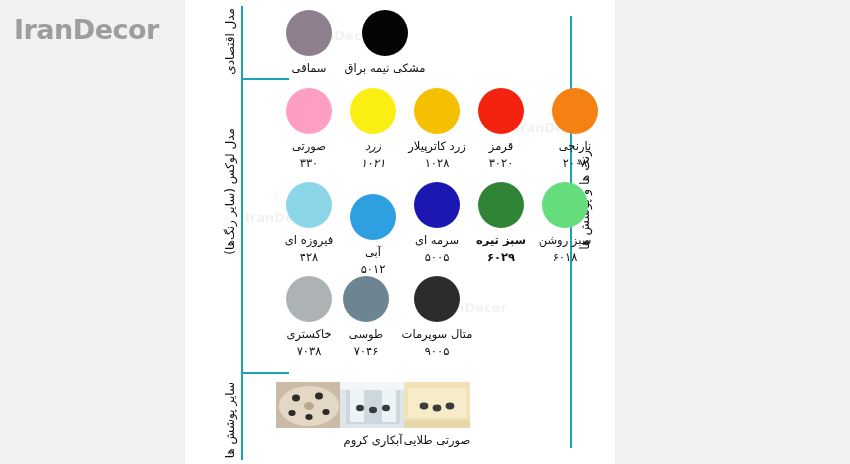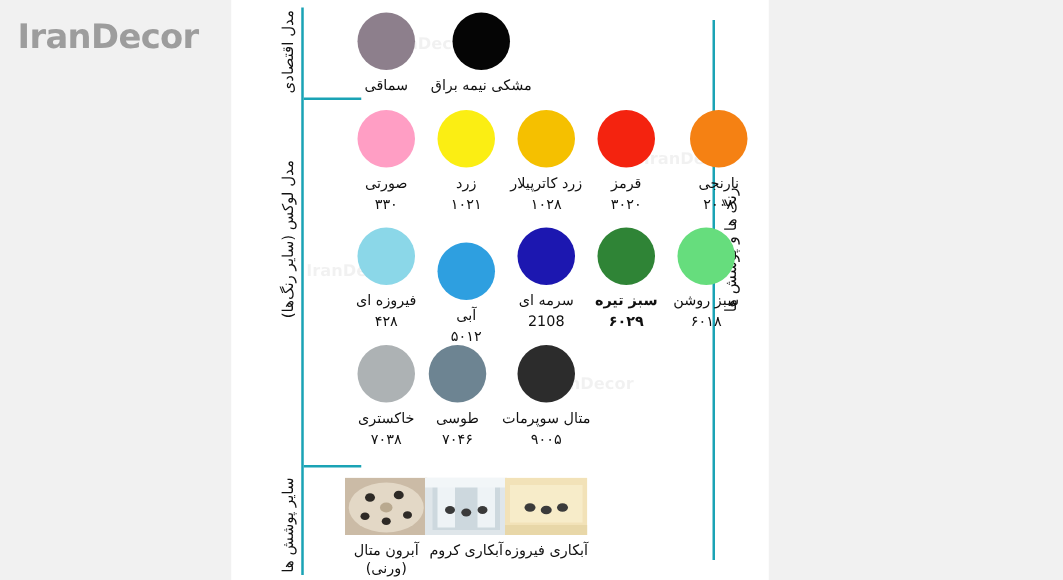--- a/index.html
+++ b/index.html
@@ -167,21 +167,21 @@
         <div class="ccode"></div>
       </div>
     </div>
 
     <div class="swatch-row" style="left:82px; top:88px;">
       <div class="cell" style="left:0px; top:0px;">
         <span class="dot" style="background:#ff9ec4;"></span>
         <div class="cname">صورتی</div>
         <div class="ccode">۳۳۰</div>
       </div>
-      <div class="cell" style="left:64px; top:0px;">
+      <div class="cell" style="left:64px; top:0px;font-style:italic;">
         <span class="dot" style="background:#fbee13;"></span>
         <div class="cname">زرد</div>
         <div class="ccode">۱۰۲۱</div>
       </div>
       <div class="cell" style="left:128px; top:0px;">
         <span class="dot" style="background:#f5c000;"></span>
         <div class="cname">زرد کاترپیلار</div>
         <div class="ccode">۱۰۲۸</div>
       </div>
       <div class="cell" style="left:192px; top:0px;">
@@ -203,21 +203,21 @@
         <div class="ccode">۴۲۸</div>
       </div>
       <div class="cell" style="left:64px; top:12px;">
         <span class="dot" style="background:#2e9fe0;"></span>
         <div class="cname">آبی</div>
         <div class="ccode">۵۰۱۲</div>
       </div>
       <div class="cell" style="left:128px; top:0px;">
         <span class="dot" style="background:#1c17b0;"></span>
         <div class="cname">سرمه ای</div>
-        <div class="ccode">2108</div>
+        <div class="ccode">۵۰۰۵</div>
       </div>
       <div class="cell" style="left:192px; top:0px;font-weight:bold;">
         <span class="dot" style="background:#2f8436;"></span>
         <div class="cname">سبز تیره</div>
         <div class="ccode">۶۰۲۹</div>
       </div>
       <div class="cell" style="left:256px; top:0px;">
         <span class="dot" style="background:#66dd7d;"></span>
         <div class="cname">سبز روشن</div>
         <div class="ccode">۶۰۱۸</div>
@@ -250,21 +250,20 @@
             <rect x="0" y="0" width="66" height="46" fill="#cbbba6"></rect>
             <ellipse cx="33" cy="24" rx="30" ry="20" fill="#e3d8c6"></ellipse>
             <ellipse cx="20" cy="16" rx="4" ry="3.4" fill="#2e2a26"></ellipse>
             <ellipse cx="43" cy="14" rx="4" ry="3.4" fill="#2e2a26"></ellipse>
             <ellipse cx="16" cy="31" rx="3.6" ry="3" fill="#2e2a26"></ellipse>
             <ellipse cx="33" cy="35" rx="3.6" ry="3" fill="#2e2a26"></ellipse>
             <ellipse cx="50" cy="30" rx="3.6" ry="3" fill="#2e2a26"></ellipse>
             <ellipse cx="33" cy="24" rx="5" ry="4" fill="#b9a98f"></ellipse>
           </svg>
         </span>
-        <div class="cname">آبرون متال (ورنی)</div>
 
       </div>
 
       <div class="cell" style="left:64px; top:0px;">
         <span class="photo">
           <svg class="photo-inner" viewBox="0 0 66 46" preserveAspectRatio="none">
             <rect x="0" y="0" width="66" height="46" fill="#dfe6ea"></rect>
             <rect x="6" y="4" width="54" height="38" fill="#cdd8de"></rect>
             <rect x="10" y="6" width="14" height="34" fill="#eef3f6"></rect>
             <rect x="42" y="6" width="14" height="34" fill="#eef3f6"></rect>
@@ -282,20 +281,20 @@
         <span class="photo">
           <svg class="photo-inner" viewBox="0 0 66 46" preserveAspectRatio="none">
             <rect x="0" y="0" width="66" height="46" fill="#f2e2b8"></rect>
             <rect x="4" y="6" width="58" height="30" fill="#f7ecc9"></rect>
             <ellipse cx="20" cy="24" rx="4.4" ry="3.4" fill="#3b3b3b"></ellipse>
             <ellipse cx="33" cy="26" rx="4.4" ry="3.4" fill="#3b3b3b"></ellipse>
             <ellipse cx="46" cy="24" rx="4.4" ry="3.4" fill="#3b3b3b"></ellipse>
             <rect x="0" y="38" width="66" height="8" fill="#e8d7a8"></rect>
           </svg>
         </span>
-        <div class="cname">آبکاری فیروزه</div>
+        <div class="cname">صورتی طلایی</div>
         <div class="ccode"></div>
       </div>
 
     </div>
 
   </div>
 </div>
 
 </body></html>

